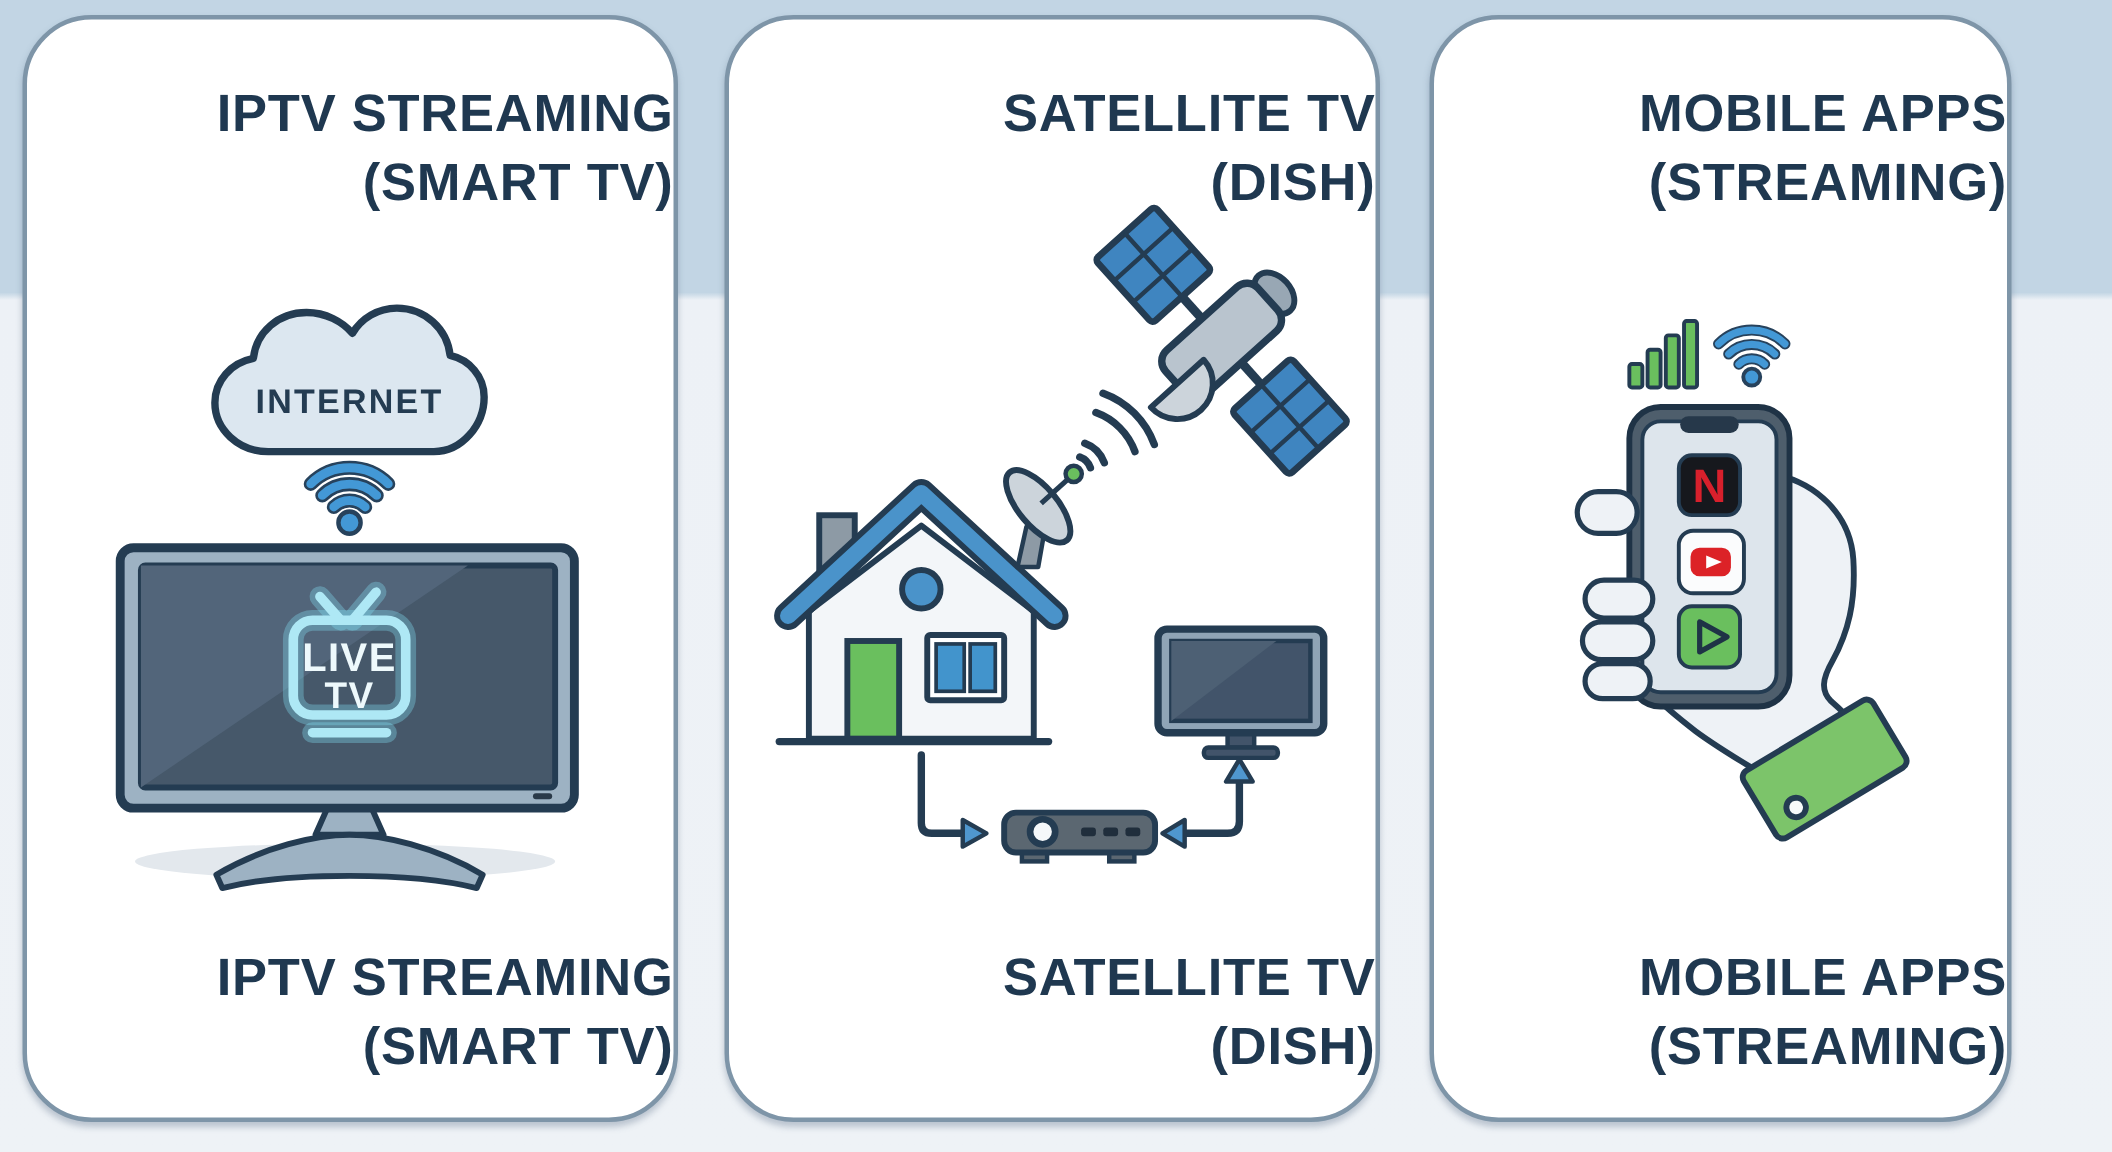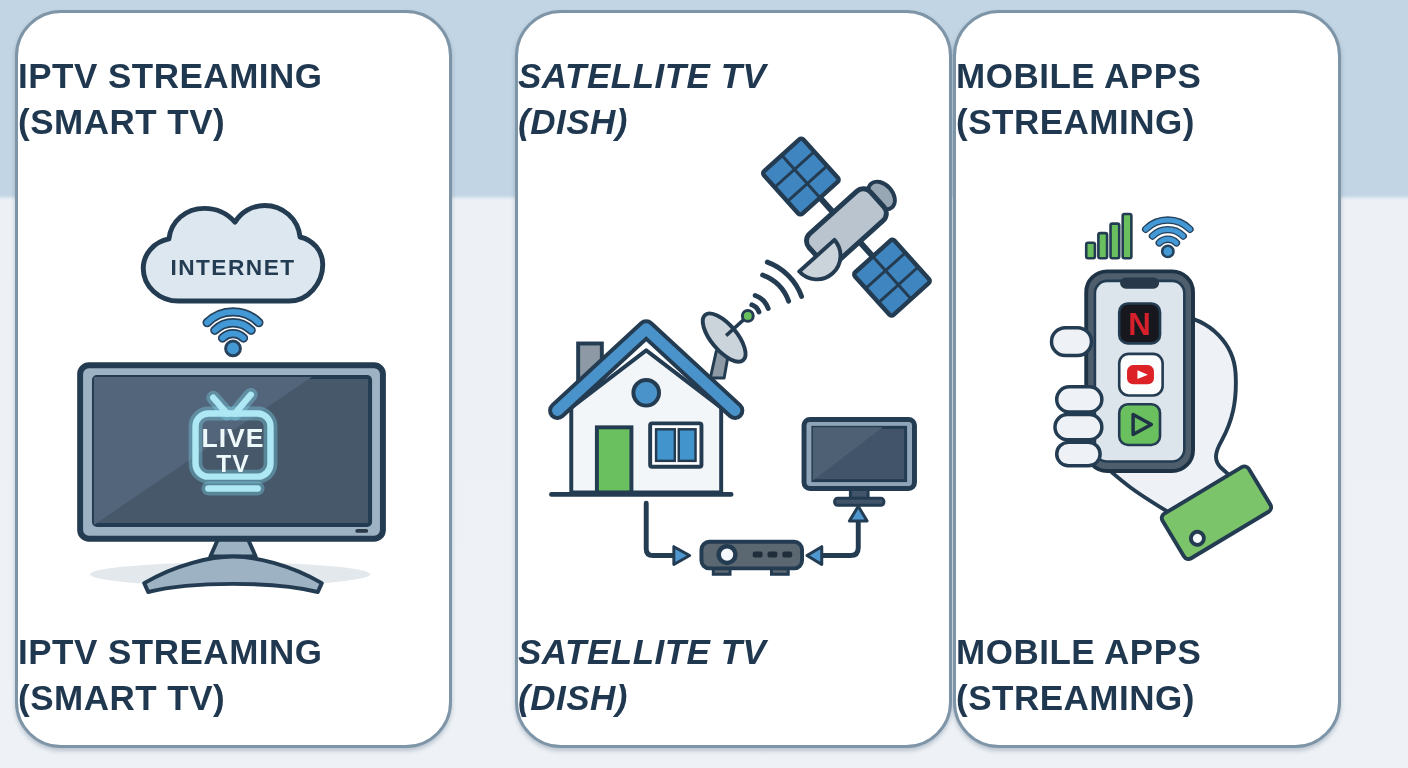--- a/index.html
+++ b/index.html
@@ -16,25 +16,25 @@
   .card{
     position:absolute;
     top:10px;height:738px;width:437px;
     background:#ffffff;
     border:3px solid #7e95a8;
     border-radius:46px;
     box-sizing:border-box;
     box-shadow:0 3px 4px rgba(90,110,135,.35);
   }
   .card.c1{left:15px;}
-  .card.c2{left:515px;font-style:italic;}
+  .card.c2{left:483px;}
   .card.c3{left:953px;width:388px;}
   .card-title,.card-caption{
     position:absolute;left:0;right:0;
-    text-align:left;
+    text-align:right;
     color:#1f3850;
     font-weight:bold;
     font-size:35px;
     line-height:46px;
     letter-spacing:.5px;
   }
   .card-title{top:40px;}
   .card-caption{top:616px;}
   .illus{
     position:absolute;inset:0;

